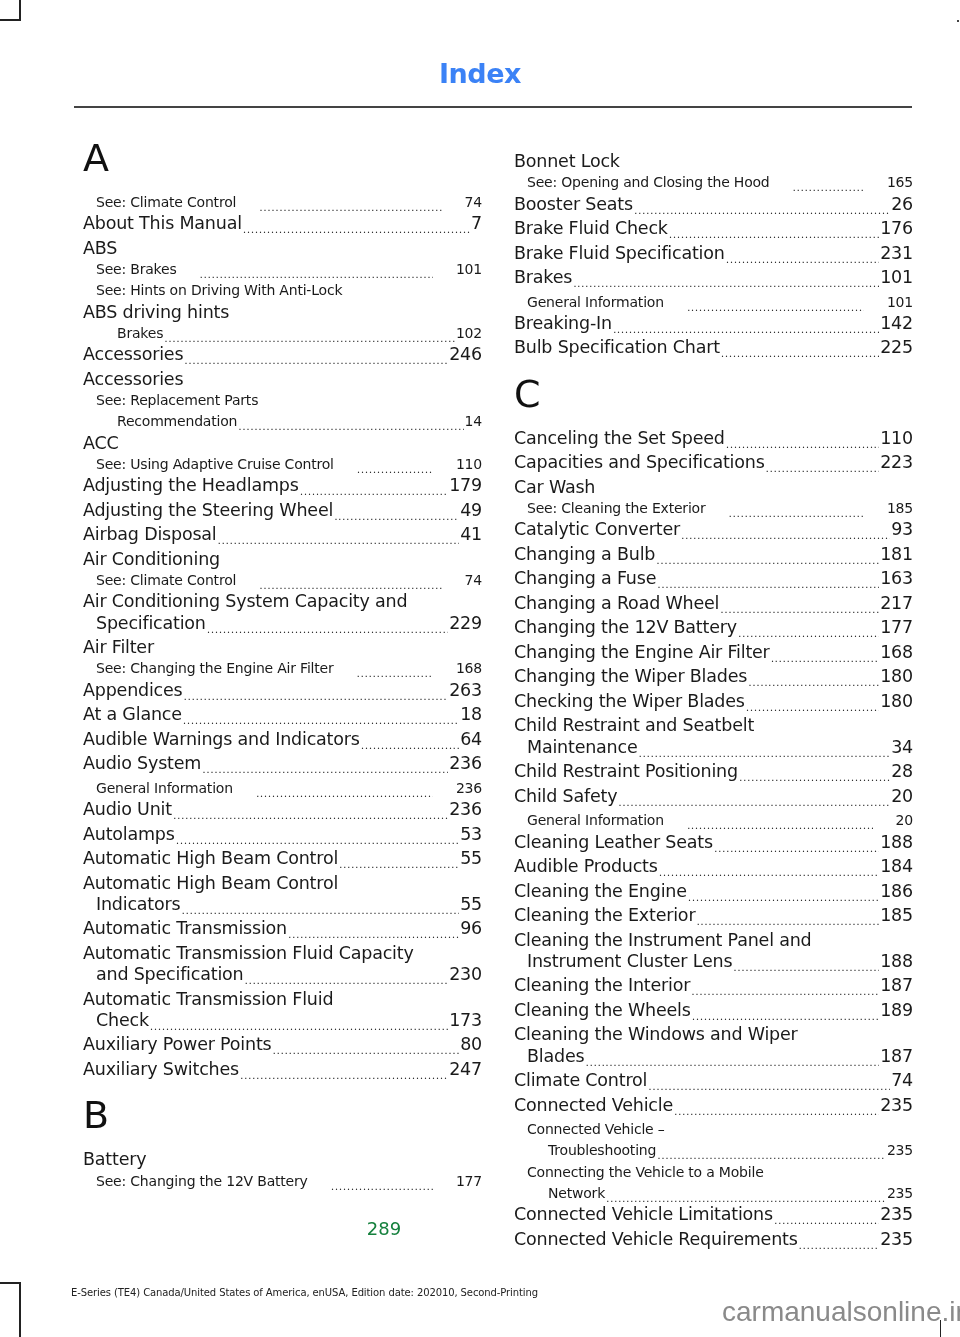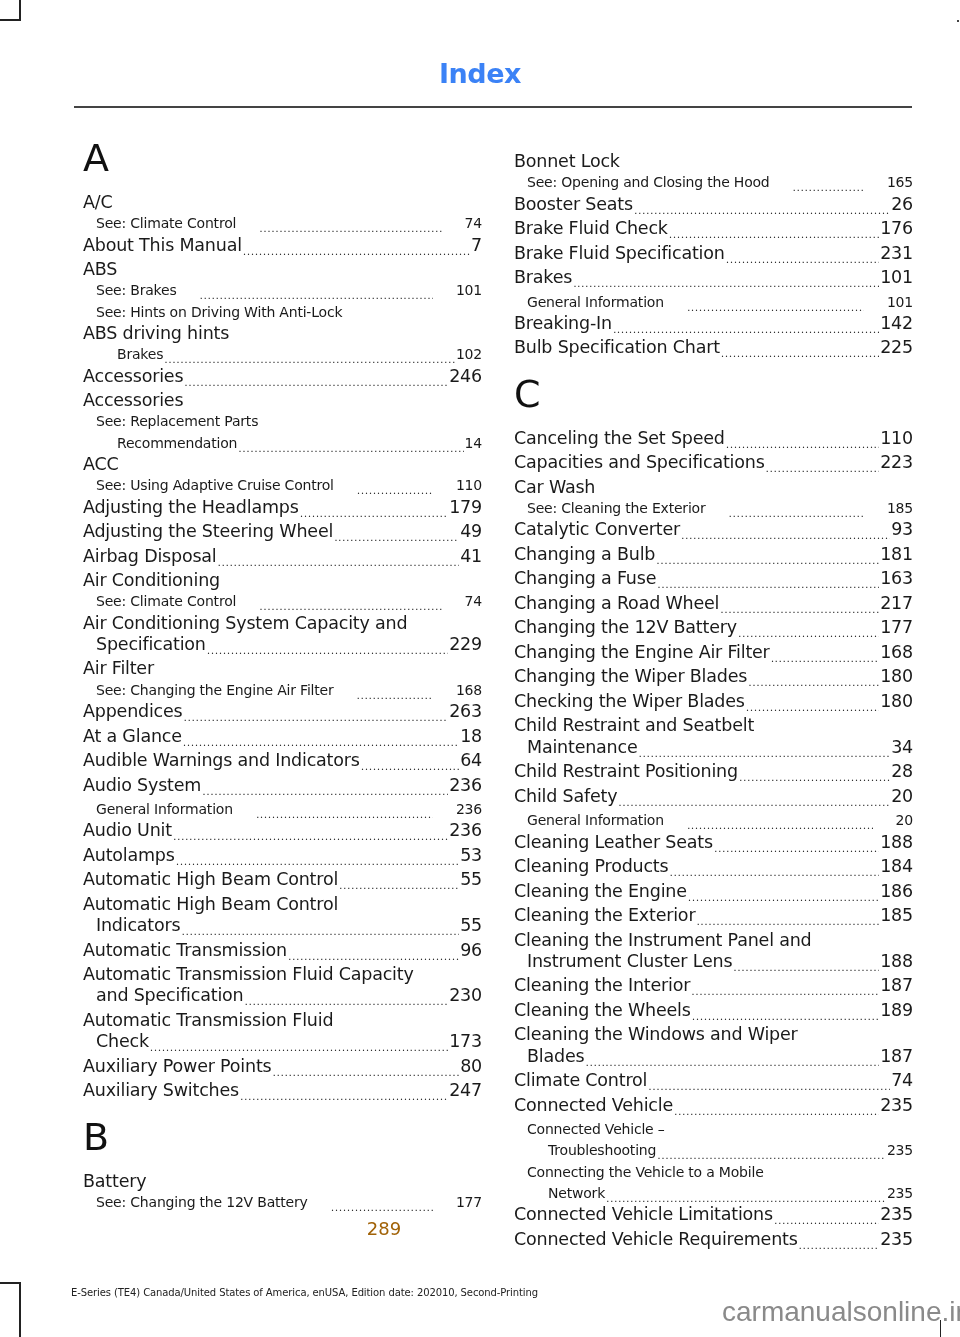--- a/index.html
+++ b/index.html
@@ -91,21 +91,21 @@
     color: #333;
   }
   .entry .page { flex: 0 0 auto; }
 
   .page-number {
     position: absolute;
     left: 0; top: 1218px;
     width: 768px;
     text-align: center;
     font-size: 18px;
-    color: #a16207;
+    color: #15803d;
   }
   .footer-text {
     position: absolute;
     left: 71px; top: 1287px;
     font-size: 10px;
     color: #222;
     letter-spacing: -0.1px;
   }
   .watermark {
     position: absolute;
@@ -122,23 +122,20 @@
 <div class="crop-mark crop-tl"></div>
 <div class="crop-tr-tick"></div>
 <div class="crop-mark crop-bl"></div>
 <div class="crop-br-tick"></div>
 
 <div class="page-header">Index</div>
 <div class="header-rule"></div>
 
 <div class="column col-left" id="col-left">
     <div class="letter-heading">A</div>
-    <div class="entry">
-      <span class="label">A/C</span>
-    </div>
     <div class="entry level1">
       <span class="label">See: Climate Control</span>
       <span class="leader"></span>
       <span class="page">74</span>
     </div>
     <div class="entry">
       <span class="label">About This Manual</span>
       <span class="leader"></span>
       <span class="page">7</span>
     </div>
@@ -438,21 +435,21 @@
       <span class="label">General Information</span>
       <span class="leader"></span>
       <span class="page">20</span>
     </div>
     <div class="entry">
       <span class="label">Cleaning Leather Seats</span>
       <span class="leader"></span>
       <span class="page">188</span>
     </div>
     <div class="entry">
-      <span class="label">Cleaning Products</span>
+      <span class="label">Audible Products</span>
       <span class="leader"></span>
       <span class="page">184</span>
     </div>
     <div class="entry">
       <span class="label">Cleaning the Engine</span>
       <span class="leader"></span>
       <span class="page">186</span>
     </div>
     <div class="entry">
       <span class="label">Cleaning the Exterior</span>

